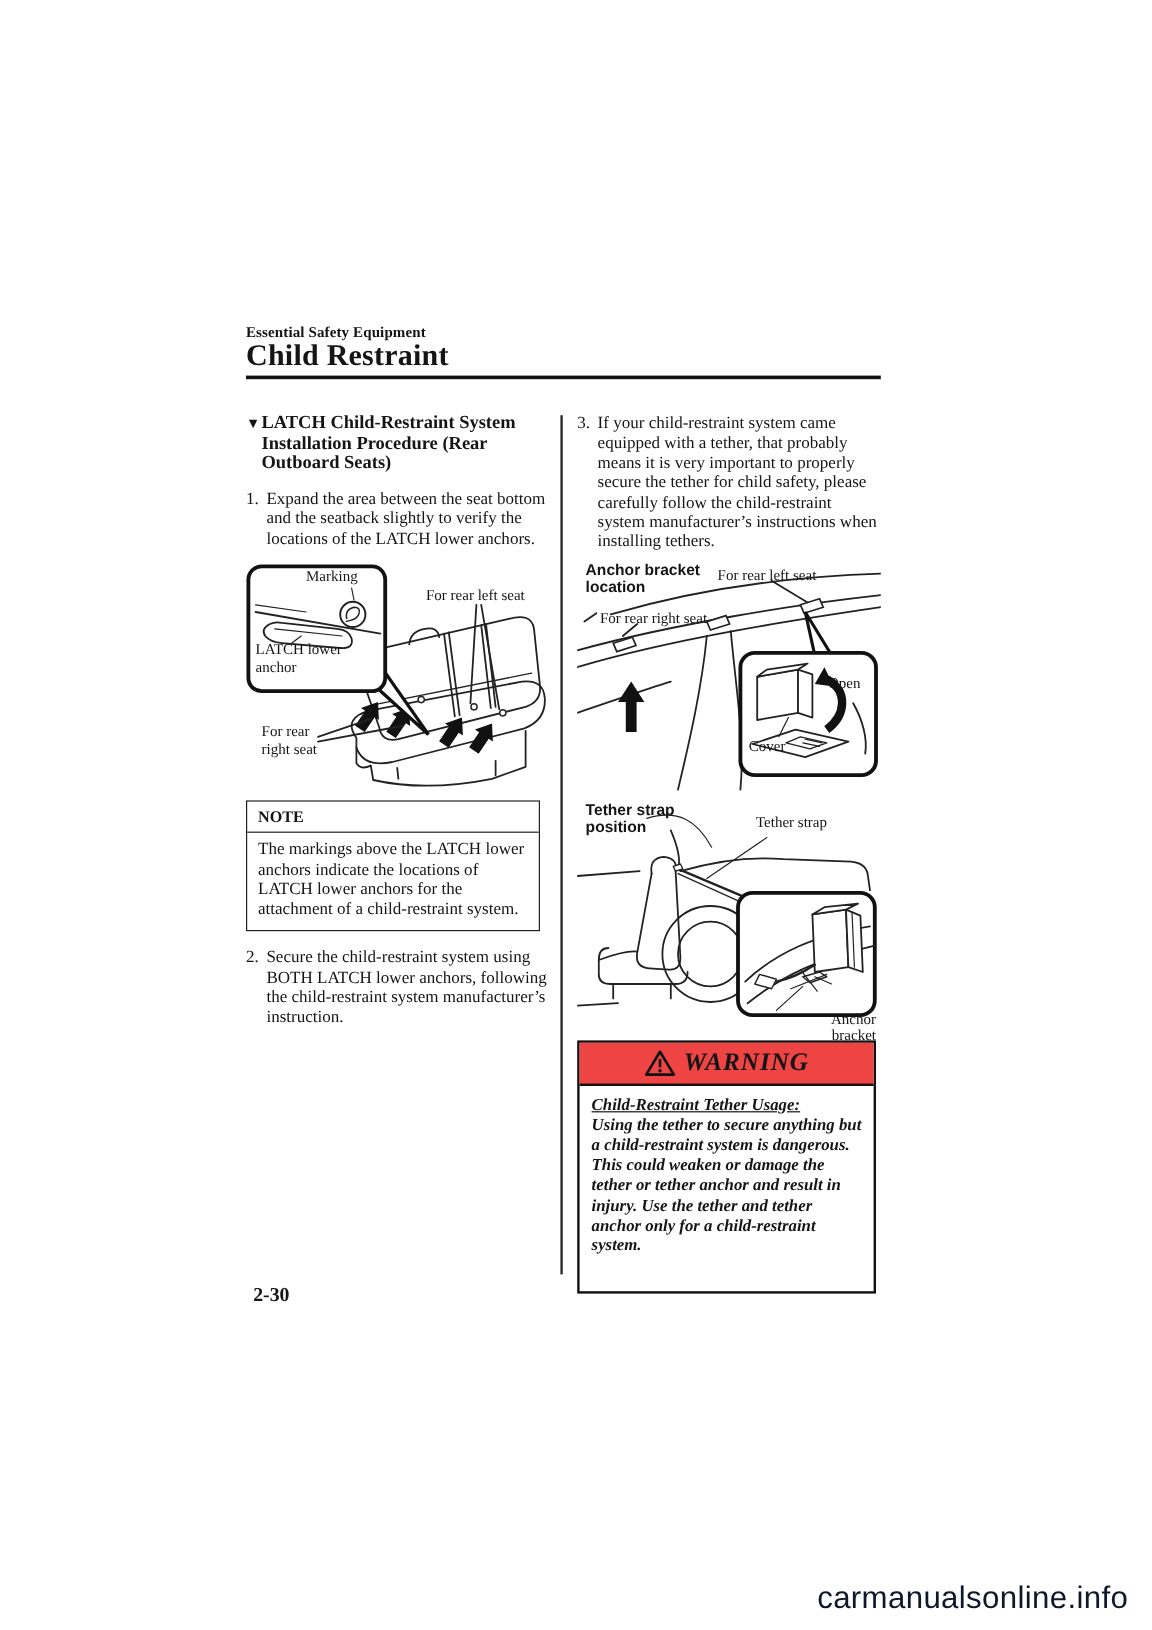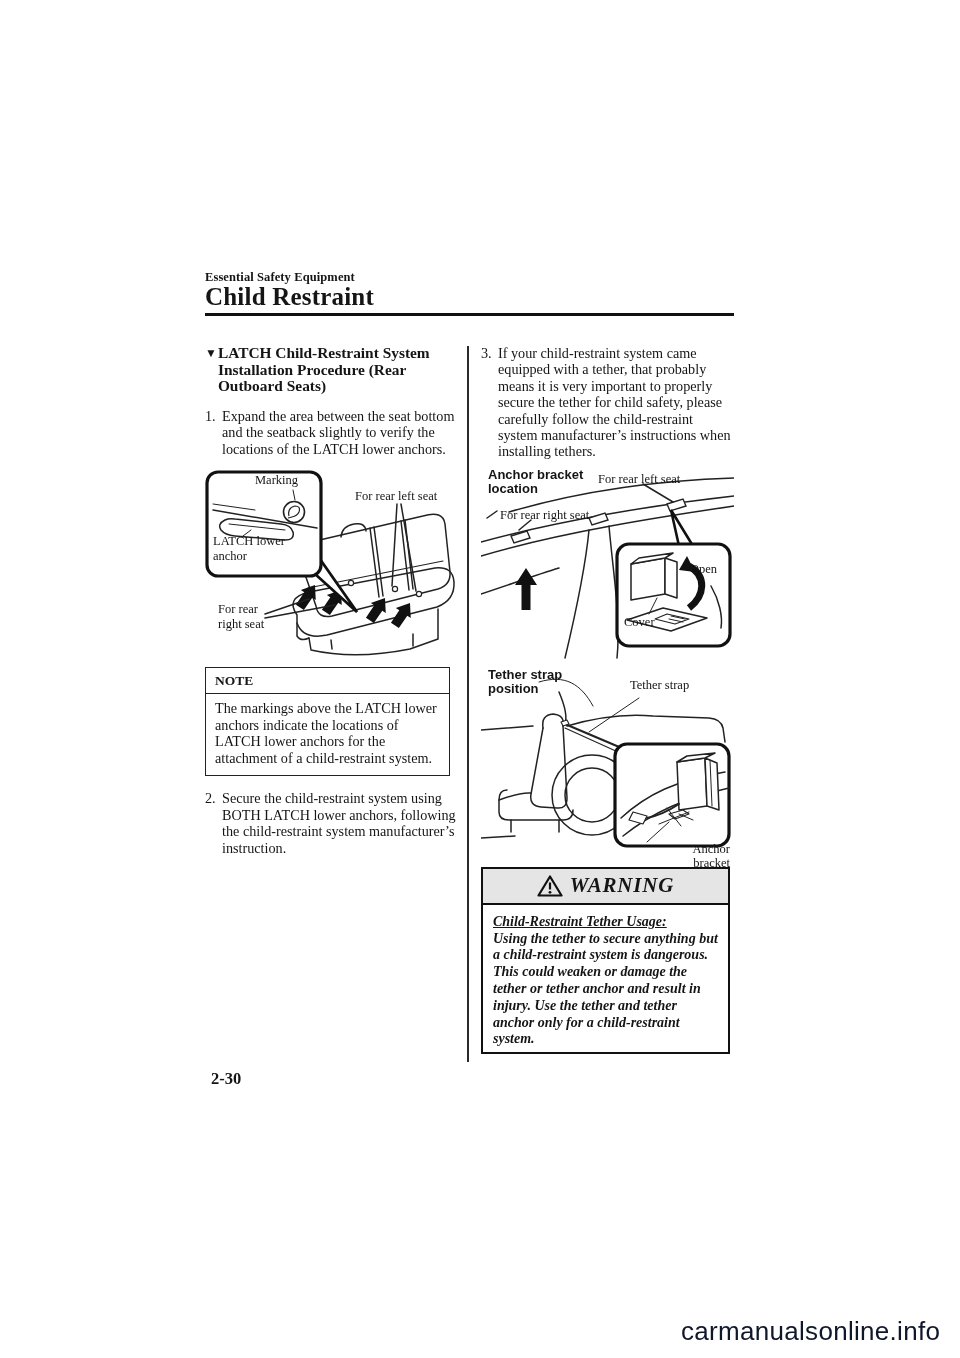--- a/index.html
+++ b/index.html
@@ -36,21 +36,21 @@
   #fig3{height:196px;margin-top:6px;}
   
   .note-box{margin-top:3px;width:243px;border:1.6px solid #222;font-family:Liberation Serif, serif;}
   .note-head{font-size:13.5px;font-weight:bold;padding:5px 9px 4px;border-bottom:1.6px solid #222;}
   .note-body{font-size:14.2px;line-height:16.6px;padding:6px 9px 9px;}
   
   .warn-box{margin-top:5px;width:245px;border:2.5px solid #111;}
   .warn-head{height:34px;display:flex;align-items:center;justify-content:center;gap:7px;
              border-bottom:2.5px solid #111;}
   .warn-title{font-size:21px;font-weight:bold;font-style:italic;letter-spacing:.8px;}
-  .warn-body{padding:9px 10px 4px;font-size:14px;font-weight:bold;font-style:italic;line-height:16.8px;}
+  .warn-body{padding:9px 10px 28px;font-size:14px;font-weight:bold;font-style:italic;line-height:16.8px;}
   .warn-subject{text-decoration:underline;}
   
   .page-num{left:211px;top:1069px;font-size:16.5px;font-weight:bold;}
   .watermark{left:681px;top:1316px;font-family:"Liberation Sans",sans-serif;
              font-size:26px;color:#0f172a;letter-spacing:.3px;}
   svg .ln{fill:none;stroke:#222;stroke-width:1.5;stroke-linecap:round;stroke-linejoin:round;}
   svg .thick{fill:#fff;stroke:#111;stroke-width:3.2;}
   svg .blk{fill:#111;stroke:none;}
 </style>
 </head>
@@ -229,21 +229,21 @@
         <path d="M212,154 L198,148" stroke-width="1"></path>
         <path d="M166,176 L188,156" stroke-width="1"></path>
       </g>
     </svg>
     <span class="fig-title wrap" style="left:7px;top:2px;width:100px;">Tether strap position</span>
     <span class="fig-label" style="left:149px;top:12px;">Tether strap</span>
     <span class="fig-label wrap" style="left:197px;top:146px;width:52px;text-align:right;margin-top:30px;">Anchor bracket</span>
   </div>
 
   <div class="warn-box">
-    <div class="warn-head" style="background:#e5e5e5;">
+    <div class="warn-head" style="background:#ef4444;">
       <svg width="26" height="24" viewBox="0 0 26 24">
         <path d="M13,2.5 L24.5,21.5 L1.5,21.5 Z" fill="none" stroke="#111" stroke-width="2.2" stroke-linejoin="round"></path>
         <rect x="11.9" y="8.5" width="2.2" height="7" fill="#111"></rect>
         <circle cx="13" cy="18.3" r="1.4" fill="#111"></circle>
       </svg>
       <span class="warn-title">WARNING</span>
     </div>
     <div class="warn-body">
       <div class="warn-subject">Child-Restraint Tether Usage:</div>
       <div>Using the tether to secure anything but a child-restraint system is dangerous. This could weaken or damage the tether or tether anchor and result in injury. Use the tether and tether anchor only for a child-restraint system.</div>

